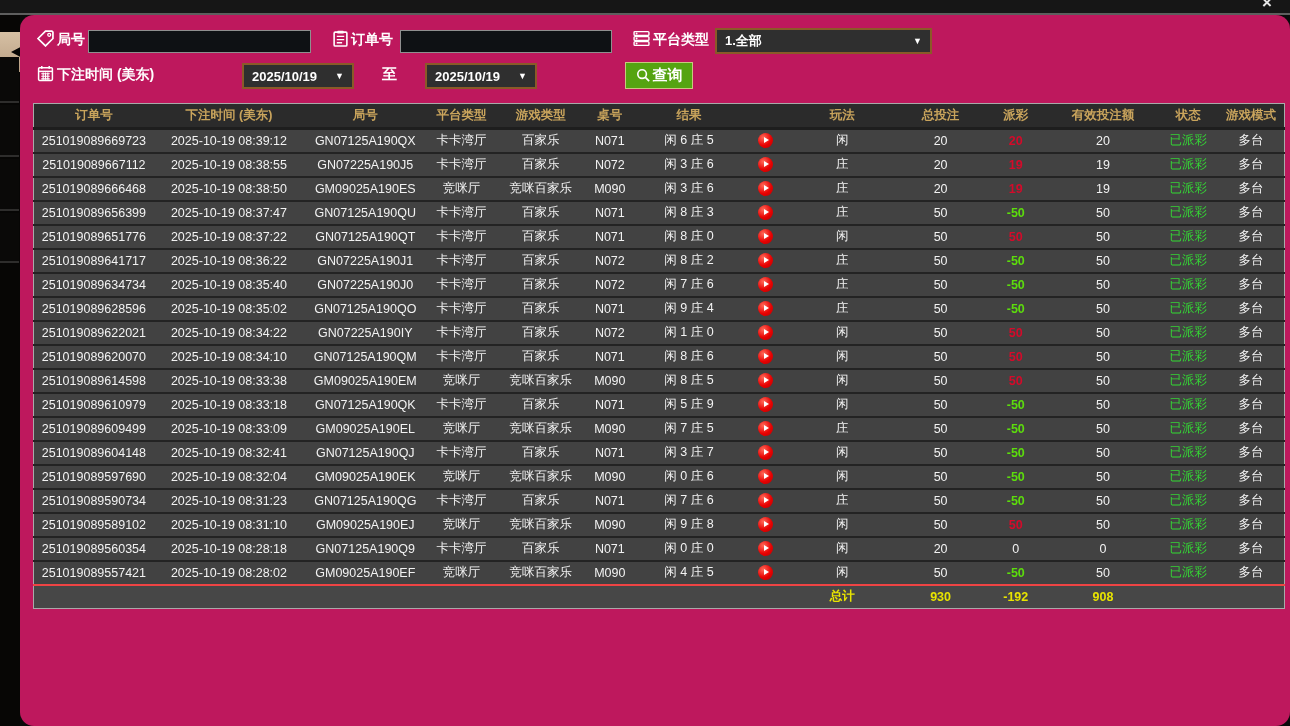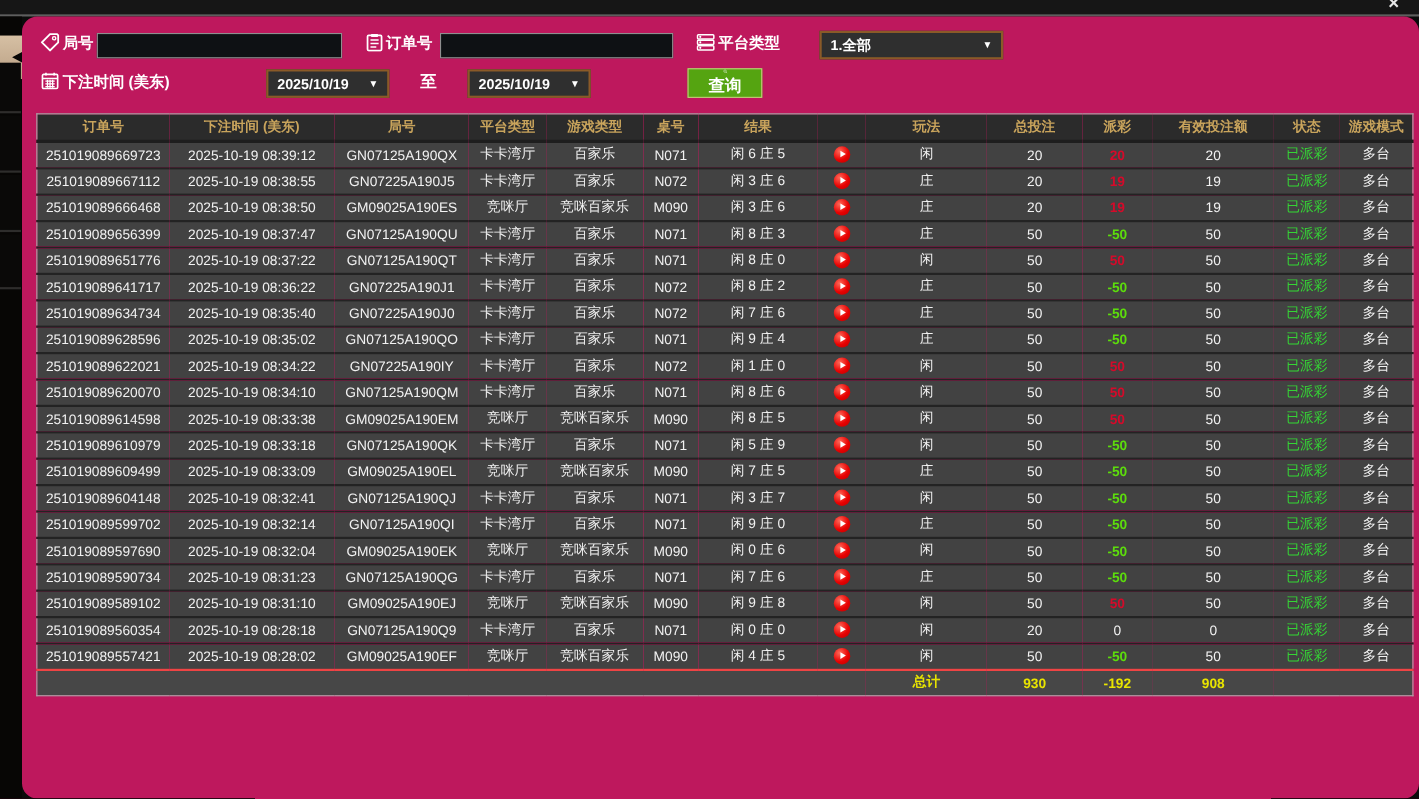--- a/index.html
+++ b/index.html
@@ -20,21 +20,21 @@
   
   .panel{ position:absolute; left:20px; top:15px; width:1270px; height:711px; background:#be185d;border-radius:14px; }
 
   
   .flabel{ position:absolute; color:#fff; font-weight:bold; font-size:14px; white-space:nowrap; }
   .ficon{ position:absolute; width:17px; height:17px; }
   .ficon svg{ width:100%; height:100%; display:block; }
   .txt-input{ position:absolute; height:23px; background:#0e1114; border:1px solid #8f8f8f; color:#fff; font-size:13px; padding:0 5px; outline:none; }
   .combo{ position:absolute; background:#2f2f2f; border:2px solid #8a5a28; color:#fff; font-weight:bold; font-size:13px; display:flex; align-items:center; justify-content:space-between; padding:0 8px; cursor:pointer; }
   .combo .arrow{ font-size:9px; color:#fff; }
-  .query-btn{ position:absolute; left:605px; top:47px; width:68px; height:27px; background:#55a411; border:1px solid #c9c87e; color:#fff; font-weight:bold; font-size:15px; display:flex; align-items:center; justify-content:center; gap:2px; cursor:pointer;flex-direction:column; }
+  .query-btn{ position:absolute; left:605px; top:47px; width:68px; height:27px; background:#55a411; border:1px solid #c9c87e; color:#fff; font-weight:bold; font-size:15px; display:flex; align-items:center; justify-content:center; gap:2px; cursor:pointer; }
   .query-btn svg{ width:15px; height:15px; }
 
   
   .grid-wrap{ position:absolute; left:13px; top:88px; width:1252px; }
   table.grid{ width:1252px; border-collapse:collapse; table-layout:fixed; border:1px solid #a9a9a9; }
   .c1{width:120px}.c2{width:150px}.c3{width:122px}.c4{width:70px}.c5{width:88px}.c6{width:50px}.c7{width:108px}.c8{width:44px}.c9{width:110px}.c10{width:86px}.c11{width:64px}.c12{width:110px}.c13{width:60px}.c14{width:66px}
   .grid th{ background:#2b2b2b; color:#c9a45c; font-size:12.5px; font-weight:bold; height:25px; text-align:center; white-space:nowrap; overflow:hidden; }
   .grid td{ background:#424242; color:#f2f2f2; font-size:12.5px; height:24px; text-align:center; border-top:2px solid #232323; white-space:nowrap; overflow:hidden; }
   .grid tbody tr:first-child td{ border-top:3px solid #1e1e1e;margin-top:28px; }
   td.payout.pos{ color:#d40a2a; font-weight:bold; }
@@ -89,21 +89,21 @@
       <svg viewBox="0 0 16 16">
           <rect x="1" y="1.5" width="14" height="3.6" rx="0.8" fill="none" stroke="#fff" stroke-width="1.3"></rect>
           <rect x="1" y="6.2" width="14" height="3.6" rx="0.8" fill="none" stroke="#fff" stroke-width="1.3"></rect>
           <rect x="1" y="10.9" width="14" height="3.6" rx="0.8" fill="none" stroke="#fff" stroke-width="1.3"></rect>
           <circle cx="3.4" cy="3.3" r="0.9" fill="#fff"></circle>
           <circle cx="3.4" cy="8" r="0.9" fill="#fff"></circle>
           <circle cx="3.4" cy="12.7" r="0.9" fill="#fff"></circle>
         </svg>
     </span>
     <span class="flabel" style="left:633px;top:16px;">平台类型</span>
-    <div class="combo" style="left:695px;top:13px;width:167px;height:26px;margin-left:30px;">
+    <div class="combo" style="left:695px;top:13px;width:217px;height:26px;">
       <span>1.全部</span>
       <span class="arrow">▼</span>
     </div>
 
     <span class="ficon" style="left:17px;top:50px;">
       <svg viewBox="0 0 16 16">
           <rect x="1.5" y="2.5" width="13" height="12" rx="1" fill="none" stroke="#fff" stroke-width="1.4"></rect>
           <path d="M1.5 6 H14.5" stroke="#fff" stroke-width="1.4"></path>
           <path d="M4.5 1 V3.5 M11.5 1 V3.5" stroke="#fff" stroke-width="1.4"></path>
           <path d="M4 8.2 H12 M4 10.6 H12 M4 13 H12" stroke="#fff" stroke-width="1.1"></path>
@@ -396,36 +396,20 @@
     <td>闲 3 庄 7</td>
     <td><span class="play-btn"><span class="tri"></span></span></td>
     <td>闲</td>
     <td>50</td>
     <td class="payout neg">-50</td>
     <td>50</td>
     <td class="status">已派彩</td>
     <td>多台</td>
   </tr>
 
-  <tr>
-    <td>251019089599702</td>
-    <td>2025-10-19 08:32:14</td>
-    <td>GN07125A190QI</td>
-    <td>卡卡湾厅</td>
-    <td>百家乐</td>
-    <td>N071</td>
-    <td>闲 9 庄 0</td>
-    <td><span class="play-btn"><span class="tri"></span></span></td>
-    <td>庄</td>
-    <td>50</td>
-    <td class="payout neg">-50</td>
-    <td>50</td>
-    <td class="status">已派彩</td>
-    <td>多台</td>
-  </tr>
 
   <tr>
     <td>251019089597690</td>
     <td>2025-10-19 08:32:04</td>
     <td>GM09025A190EK</td>
     <td>竞咪厅</td>
     <td>竞咪百家乐</td>
     <td>M090</td>
     <td>闲 0 庄 6</td>
     <td><span class="play-btn"><span class="tri"></span></span></td>

